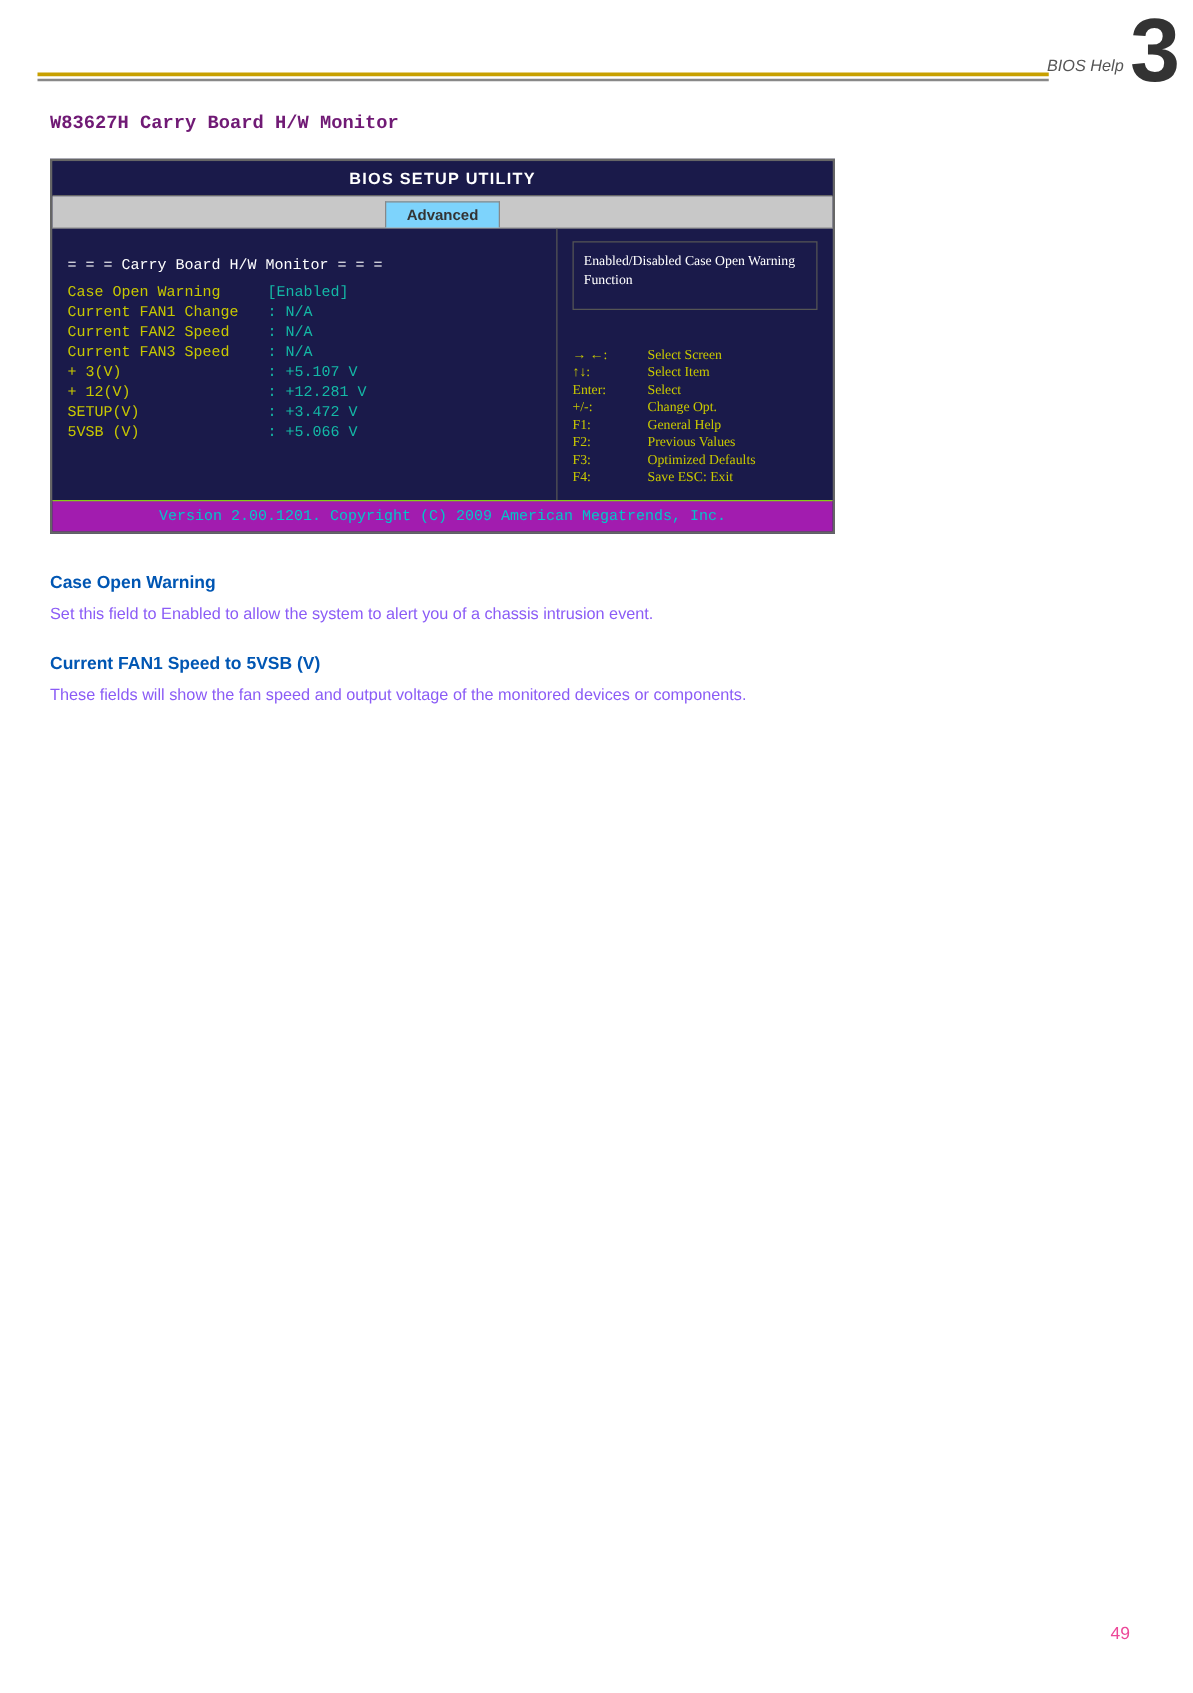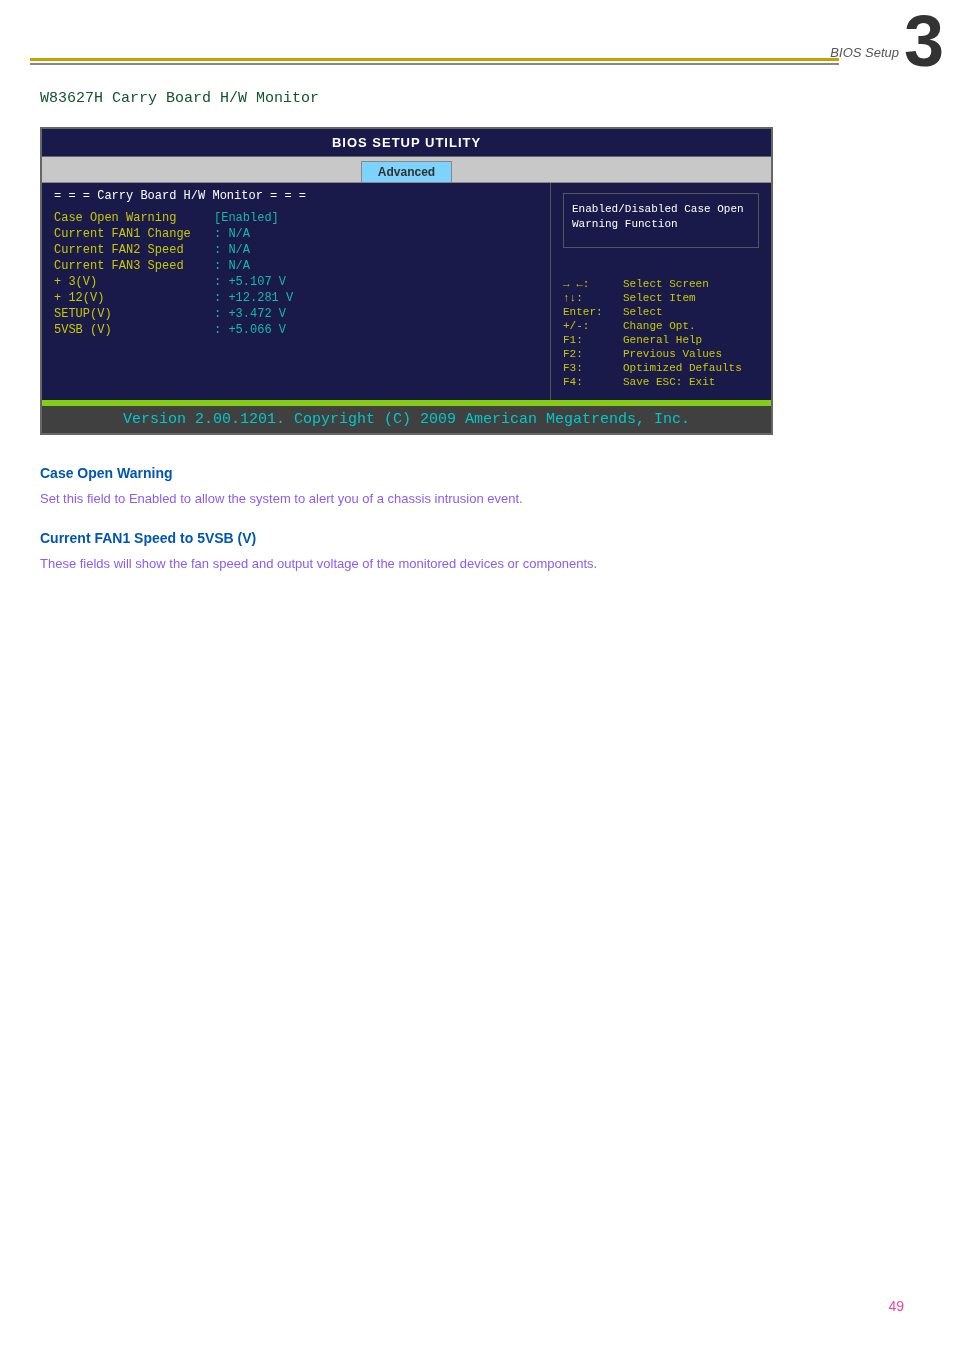--- a/index.html
+++ b/index.html
@@ -55,33 +55,33 @@
       background: #888;
     }
 
     
     .main-content {
       padding: 90px 40px 40px 40px;
     }
 
     
     .page-title {
-      color: #14532d;
+      color: #701a75;
       font-size: 15px;
-      font-weight: normal;
+      font-weight: bold;
       font-family: 'Courier New', monospace;
       margin-bottom: 20px;
     }
 
     
     .bios-box {
       border: 2px solid #666;
       background: #1a1a4a;
       margin-bottom: 30px;
-      width: 733px;
+      width: 628px;
     }
 
     .bios-title-bar {
       background: #1a1a4a;
       color: #ffffff;
       text-align: center;
       padding: 6px;
       font-size: 13px;
       font-weight: bold;
       letter-spacing: 1px;
@@ -110,33 +110,33 @@
       font-weight: bold;
     }
 
     .bios-body {
       display: flex;
       background: #1a1a4a;
     }
 
     .bios-left {
       flex: 1;
-      padding: 6px 12px;
+      padding: 22px 12px;
       color: #c8c800;
       font-size: 12px;
       font-family: 'Courier New', monospace;
       border-right: 1px solid #555;
     }
 
     .bios-right {
       width: 220px;
       padding: 10px 12px;
       color: #00c8c8;
       font-size: 11px;
-      font-family: Liberation Mono, monospace;
+      font-family: Liberation Serif, serif;
     }
 
     .bios-section-title {
       color: #ffffff;
       margin-bottom: 8px;
       font-size: 12px;
     }
 
     .bios-item {
       display: flex;
@@ -169,27 +169,27 @@
     }
     .bios-nav-key {
       color: #c8c800;
       min-width: 60px;
     }
     .bios-nav-desc {
       color: #c8c800;
     }
 
     .bios-footer {
-      background: #404040;
+      background: #a21caf;
       color: #00c8c8;
       text-align: center;
       padding: 5px;
-      font-size: 15px;
+      font-size: 12px;
       font-family: 'Courier New', monospace;
-      border-top: 6px solid #84cc16;
+      border-top: 1px solid #84cc16;
     }
 
     
     .section-heading {
       color: #0056b3;
       font-size: 14px;
       font-weight: bold;
       margin-bottom: 8px;
       margin-top: 20px;
     }
@@ -217,21 +217,21 @@
       margin-bottom: 10px;
     }
   </style>
 </head>
 <body>
 
 <div class="top-decoration">
 </div>
 <div class="top-line"></div>
 <div class="top-line-dark"></div>
-<span class="bios-setup-label">BIOS Setup</span>
+<span class="bios-setup-label">BIOS Help</span>
 <span class="number-3">3</span>
 
 <div class="main-content">
 
   <div class="page-title">W83627H Carry Board H/W Monitor</div>
 
   <div class="bios-box">
 
     <div class="bios-title-bar">BIOS SETUP UTILITY</div>
 

